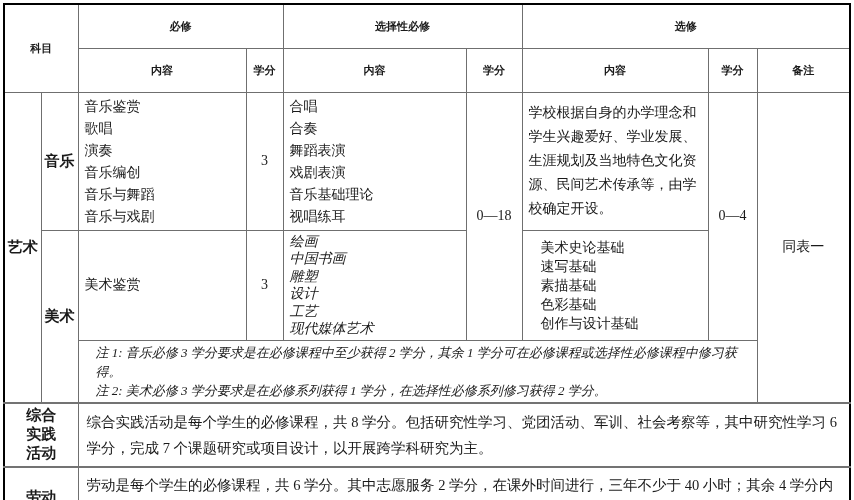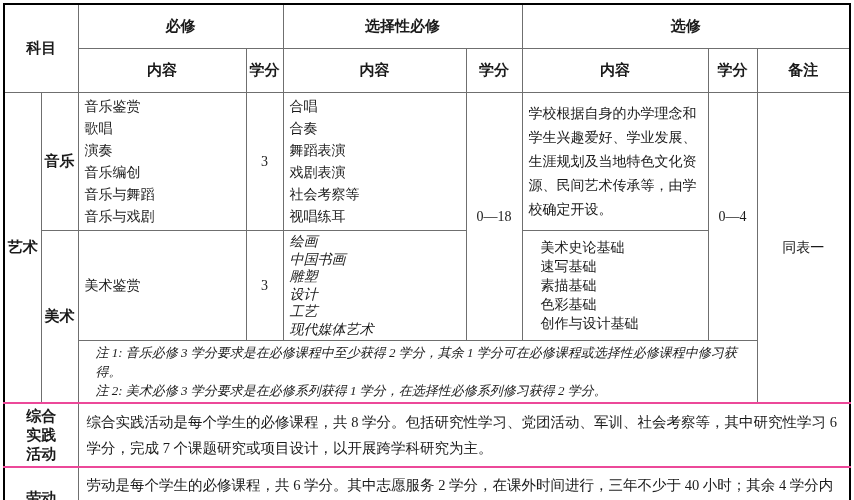--- a/index.html
+++ b/index.html
@@ -16,35 +16,35 @@
     border:2px solid #000;
     background:#fff;
   }
   td{
     border:1px solid #6f6f6f;
     padding:2px 6px;
     font-size:14px;
     vertical-align:middle;
     overflow:hidden;
   }
-  .hdr{font-weight:bold;text-align:center;font-size:15px;padding:12px 2px;margin-top:24px;}
+  .hdr{font-weight:bold;text-align:center;font-size:11px;padding:12px 2px;margin-top:24px;}
   .lbl{font-weight:bold;text-align:center;font-size:15px;padding:2px 2px;}
   .center{text-align:center;}
   .prelines{white-space:pre-line;}
   .vtop{vertical-align:top;}
   .lh22{line-height:22px;padding-top:3px;}
   .lh18{line-height:17.5px;padding-top:2px;font-style:italic;}
   .lh19{line-height:19px;padding-left:18px;}
   .para{line-height:24px;padding:4px 6px;}
   .notes{
     font-style:italic;font-size:13px;line-height:19px;
     padding:2px 17px;vertical-align:middle;
   }
   .bigpara{font-size:14.5px;line-height:26px;padding:4px 8px;}
-  tr.practice td, tr.labor td{border-top:2px solid #ec4899;}
+  tr.practice td, tr.labor td{border-top:2px solid #737373;}
 </style>
 </head>
 <body>
 
 <table class="sched">
   <colgroup>
     <col style="width:37px">
       <col style="width:37px">
     <col style="width:168px">
       <col style="width:37px">
@@ -80,21 +80,21 @@
 歌唱
 演奏
 音乐编创
 音乐与舞蹈
 音乐与戏剧</td>
     <td class="center">3</td>
     <td class="prelines vtop lh22">合唱
 合奏
 舞蹈表演
 戏剧表演
-社会考察等
+音乐基础理论
 视唱练耳</td>
     <td class="center" rowspan="2">0—18</td>
     <td class="para">学校根据自身的办学理念和学生兴趣爱好、学业发展、生涯规划及当地特色文化资源、民间艺术传承等，由学校确定开设。</td>
     <td class="center" rowspan="2">0—4</td>
     <td class="center" rowspan="3">同表一</td>
   </tr>
 
   <tr style="height:107px">
     <td class="lbl" rowspan="2">美术</td>
     <td>美术鉴赏</td>

